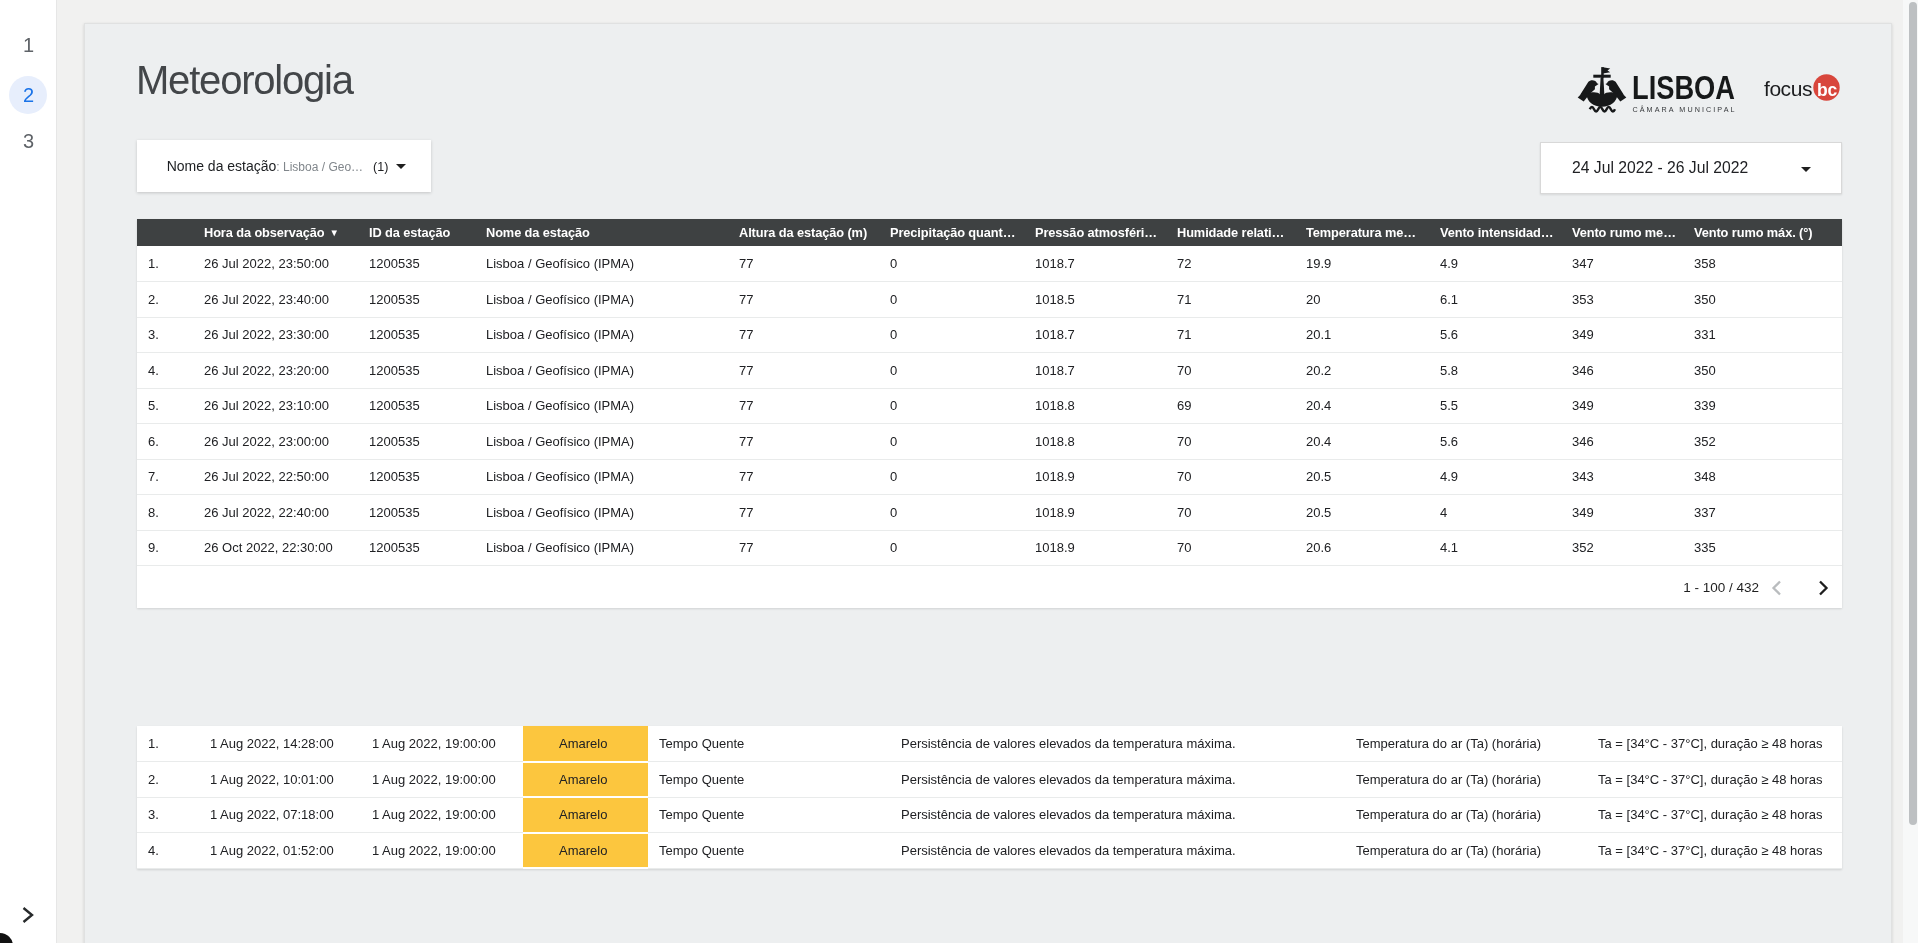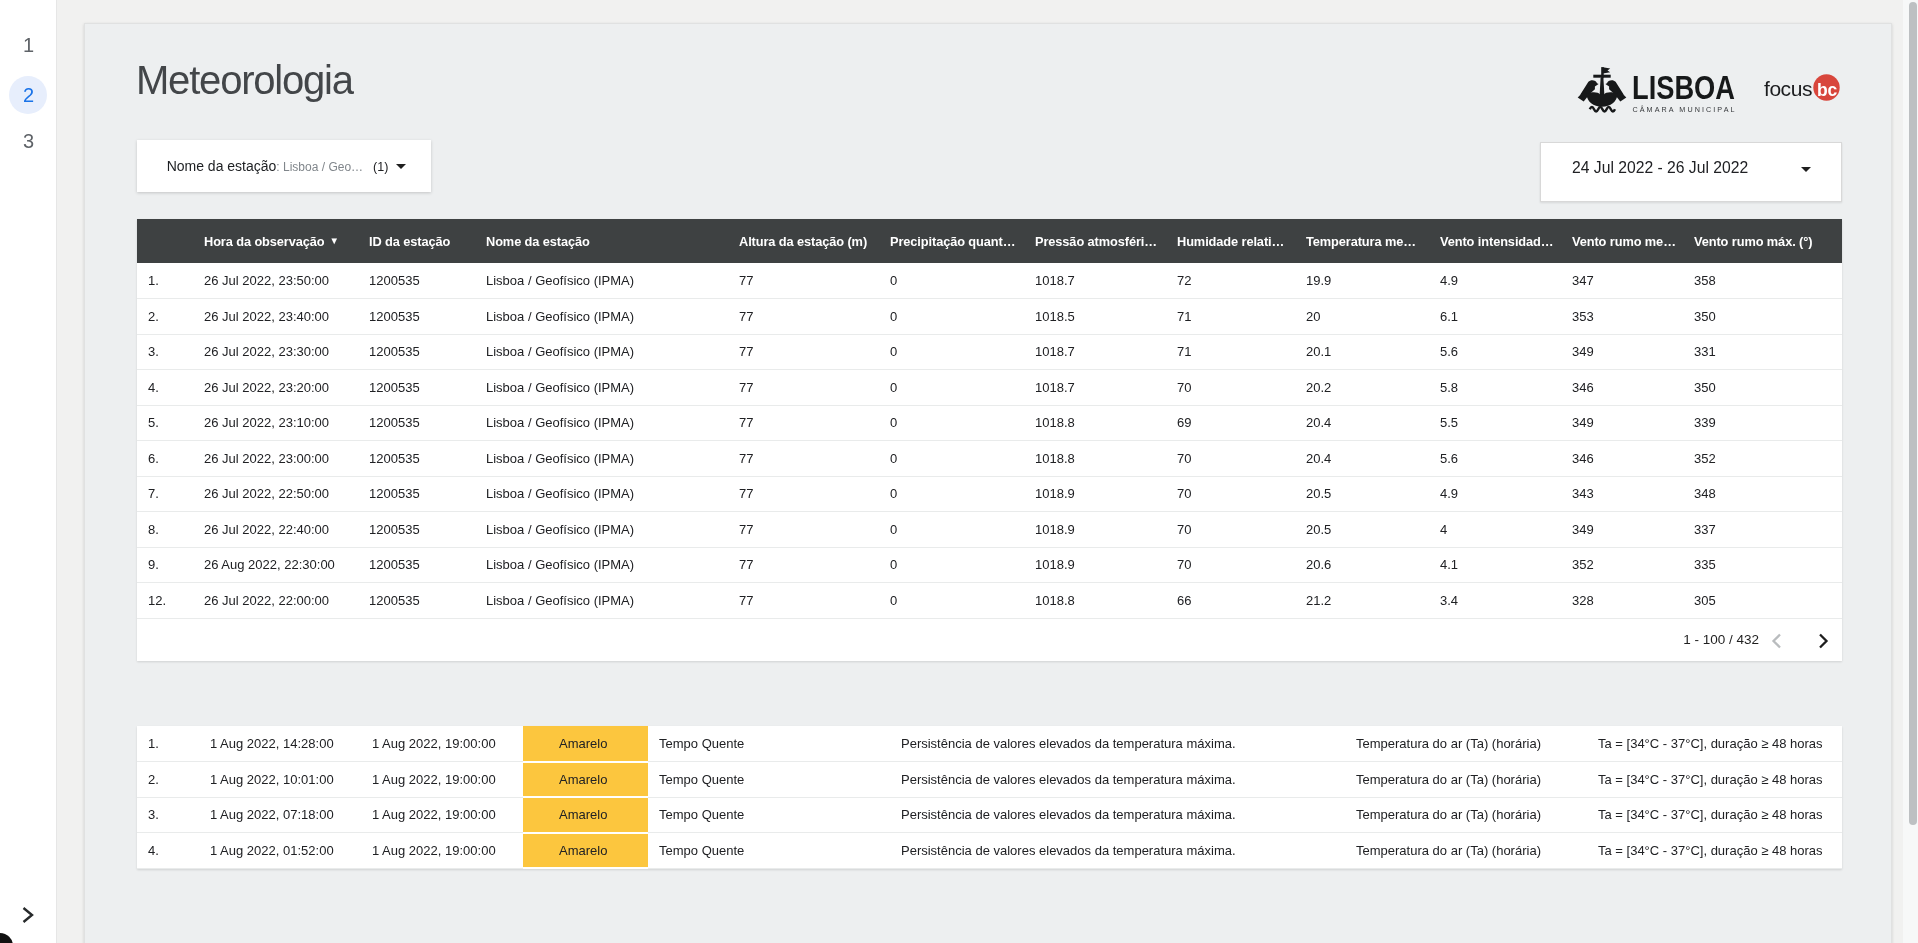--- a/index.html
+++ b/index.html
@@ -13,31 +13,31 @@
   background:#e7eefc; }
 .pnum.sel { color:#1a73e8; }
 .title { position:absolute; left:136px; top:60px; font-size:40px; letter-spacing:-1.2px;
   color:#434649; line-height:1; white-space:nowrap; }
 .filter { position:absolute; left:137px; top:140px; width:294px; height:52px; background:#fff;
   box-shadow:0 1px 3px rgba(0,0,0,.18); display:flex; align-items:center; justify-content:center;
   font-size:14px; color:#202124; white-space:nowrap; padding-left:5px; }
 .filter .dim { color:#80868b; font-size:12px; }
 .flab { color:#1c1e21; font-size:14px; }
 .fnum { color:#202124; font-size:12.5px; margin-left:10px; margin-right:8px; }
-.datebox { position:absolute; left:1540px; top:142px; width:302px; height:60px; background:#fff;
+.datebox { position:absolute; left:1540px; top:142px; width:302px; height:52px; background:#fff;
   border:1px solid #d8d8d8; box-shadow:0 1px 2px rgba(0,0,0,.10); }
 .datebox .dtx { position:absolute; left:31px; top:16px; font-size:15.7px; color:#202124; }
 .caret { display:inline-block; width:0; height:0; border-left:5px solid transparent;
   border-right:5px solid transparent; border-top:5px solid #1f1f1f; }
 .tbl { position:absolute; left:137px; width:1705px; background:#fff; box-shadow:0 1px 2px rgba(0,0,0,.12); }
 .tbl table { border-collapse:collapse; table-layout:fixed; width:1705px; }
 .tbl th, .tbl td { padding:0 4px 0 11px; overflow:hidden; white-space:nowrap; text-align:left;
   vertical-align:middle; font-weight:normal; }
 .tbl tr { height:35.5px; }
-.tbl tr.hd { height:44px; }
+.tbl tr.hd { height:27px; }
 .tbl tr.hd th { background:#3e4142; color:#fff; font-weight:bold; font-size:12.8px; letter-spacing:-0.1px; }
 .tbl td { font-size:13px; color:#202124; border-bottom:1px solid #e9ebeb; }
 .tbl td.yl { background:#fcc63e; border-bottom:2px solid #fff;padding-left:36px; }
 .sort { font-size:9.5px; vertical-align:1.5px; margin-left:5px; }
 .pag { position:relative; height:42px; }
 .pg { position:absolute; right:83px; top:13.5px; font-size:13.5px; color:#1f1f1f; }
 .chv { position:absolute; top:10px; width:24px; height:24px; }
 .strack { position:absolute; left:1903px; top:0; width:15px; height:943px; background:#f7f8f8; z-index:6; }
 .sbar { position:absolute; left:1909px; top:2px; width:8px; height:823px; border-radius:4px;
   background:#bdc0c2; z-index:7; }
@@ -224,45 +224,31 @@
           <td>0</td>
           <td>1018.9</td>
           <td>70</td>
           <td>20.5</td>
           <td>4</td>
           <td>349</td>
           <td>337</td>
         </tr>
         <tr>
           <td>9.</td>
-          <td>26 Aug 2022, 22:30:00</td>
+          <td>26 Oct 2022, 22:30:00</td>
           <td>1200535</td>
           <td>Lisboa / Geofísico (IPMA)</td>
           <td>77</td>
           <td>0</td>
           <td>1018.9</td>
           <td>70</td>
           <td>20.6</td>
           <td>4.1</td>
           <td>352</td>
           <td>335</td>
-        </tr>
-        <tr>
-          <td>12.</td>
-          <td>26 Jul 2022, 22:00:00</td>
-          <td>1200535</td>
-          <td>Lisboa / Geofísico (IPMA)</td>
-          <td>77</td>
-          <td>0</td>
-          <td>1018.8</td>
-          <td>66</td>
-          <td>21.2</td>
-          <td>3.4</td>
-          <td>328</td>
-          <td>305</td>
         </tr>
       </tbody>
     </table>
     <div class="pag">
       <span class="pg">1 - 100 / 432</span>
 <svg class="chv" style="left:1628px" viewBox="0 0 24 24">
         <path d="M15 5.5 L8.5 12 L15 18.5" fill="none" stroke="#b9bcbe" stroke-width="2.3"></path>
       </svg>
 <svg class="chv" style="left:1674px" viewBox="0 0 24 24">
         <path d="M9 5.5 L15.5 12 L9 18.5" fill="none" stroke="#1e1e1e" stroke-width="2.3"></path>

